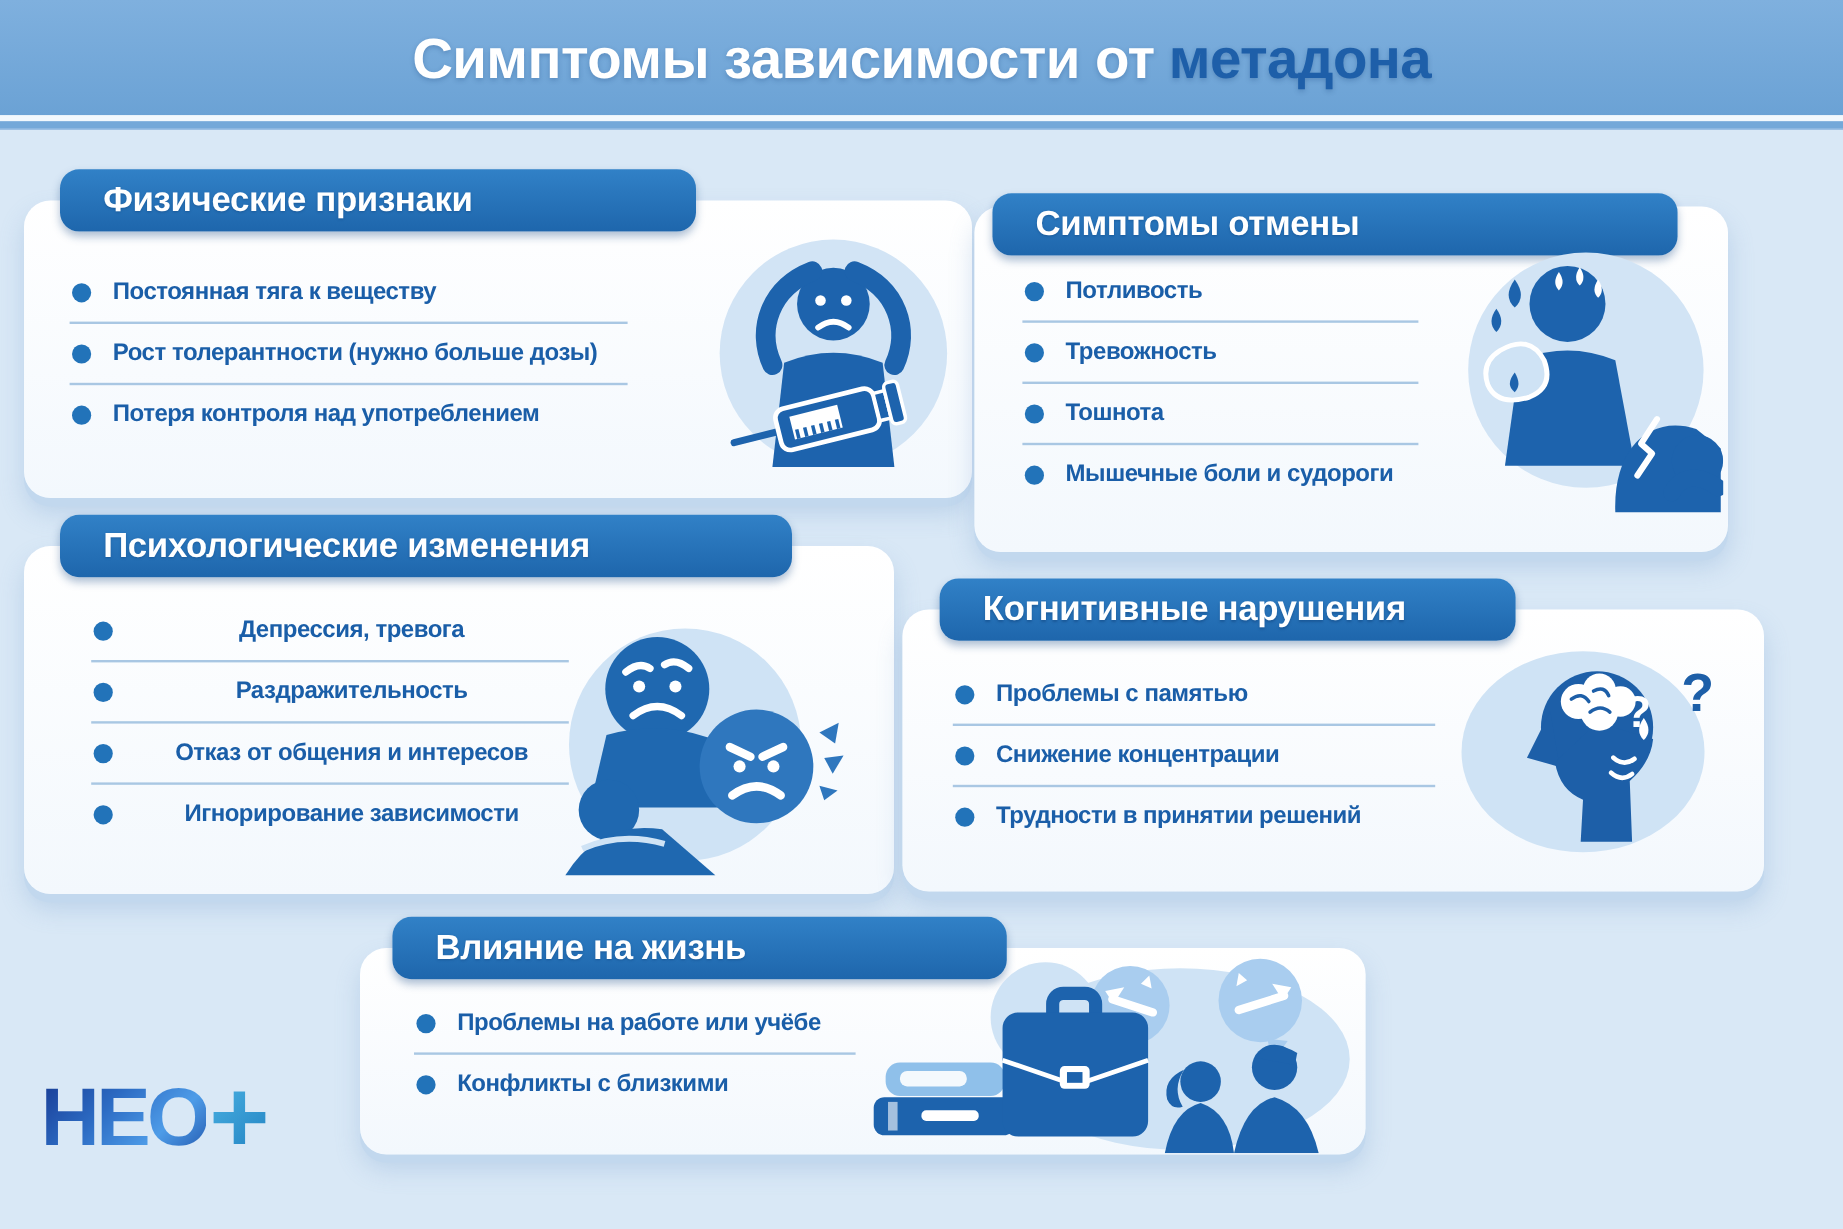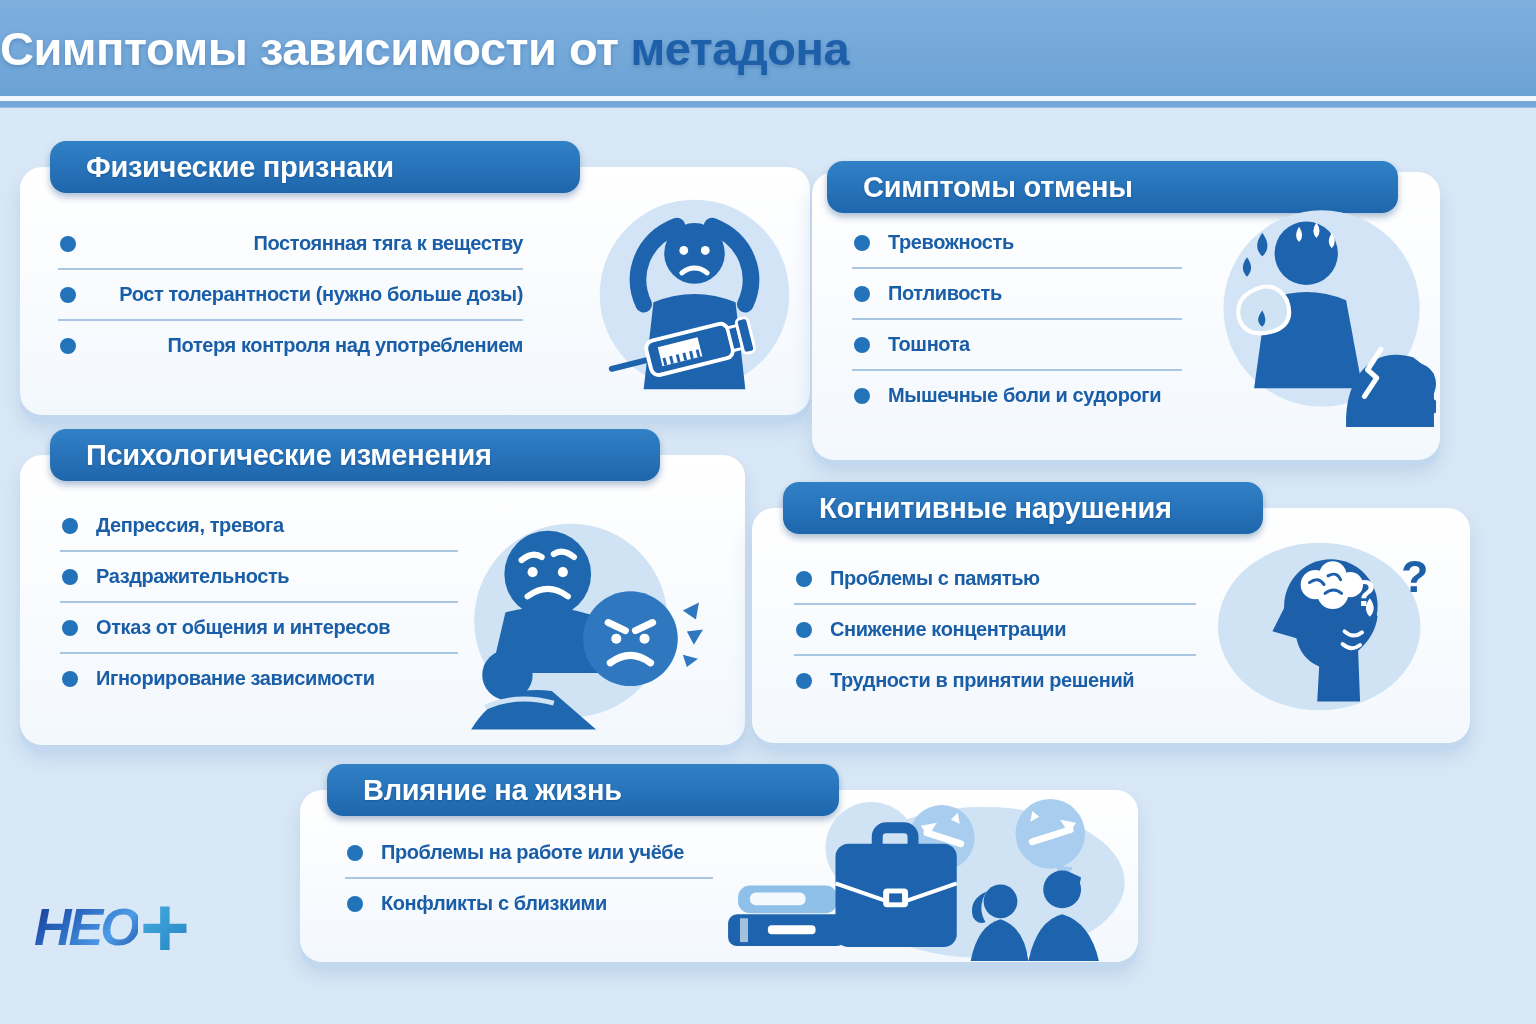--- a/index.html
+++ b/index.html
@@ -1,20 +1,20 @@
 <!DOCTYPE html>
 <html><head>
 <meta charset="utf-8">
 <style>
   html,body{margin:0;padding:0;background:#d9e8f6;font-family:"Liberation Sans",sans-serif;}
   .poster{position:relative;width:1536px;height:1024px;background:#d9e8f6;overflow:hidden;}
   
   .header{position:absolute;left:0;top:0;width:100%;height:96px;
     background:linear-gradient(180deg,#7fb0de,#6ba2d5);
-    display:flex;align-items:center;justify-content:flex-start;}
+    display:flex;align-items:center;justify-content:center;}
   .header-title{font-size:47px;font-weight:bold;color:#ffffff;letter-spacing:-0.5px;
     text-shadow:0 2px 4px rgba(25,70,125,0.3);}
   .header-title .accent{color:#1e5fa9;margin-left:12px;}
   .hr-white{position:absolute;left:0;top:96px;width:100%;height:5px;background:#f2f8fd;}
   .hr-blue{position:absolute;left:0;top:101px;width:100%;height:6px;background:#74a8d9;border-bottom:1px solid #9cc0e4;}
   
   .card{position:absolute;background:linear-gradient(180deg,#ffffff,#f3f8fd);
     border-radius:22px;box-shadow:0 7px 0 #c2d8ee,0 12px 20px rgba(120,160,205,0.30);}
   .pill{position:absolute;top:-26px;height:52px;border-radius:16px;
     background:linear-gradient(180deg,#3181c7,#1e66ac);
@@ -23,40 +23,40 @@
   .pill span{font-size:29px;font-weight:bold;color:#ffffff;letter-spacing:-0.3px;
     text-shadow:0 1px 2px rgba(10,50,100,0.35);white-space:nowrap;}
   ul.items{position:absolute;list-style:none;margin:0;padding:0;}
   ul.items li{position:relative;padding:13px 0 13px 36px;font-size:20px;font-weight:bold;
     color:#1a5ea8;letter-spacing:-0.4px;border-bottom:2px solid #a9c7e3;white-space:nowrap;}
   ul.items li:last-child{border-bottom:none;}
   ul.items li::before{content:'';position:absolute;left:2px;top:50%;transform:translateY(-50%);
     width:16px;height:16px;border-radius:50%;background:#2273b9;}
   .illus{position:absolute;}
   
-  #card-physical{left:20px;top:167px;width:790px;height:248px;text-align:right;}
+  #card-physical{left:20px;top:167px;width:790px;height:248px;}
   #card-physical .pill{left:30px;width:530px;}
   #card-physical ul{left:38px;top:52px;width:465px;}
   #card-withdrawal{left:812px;top:172px;width:628px;height:288px;}
   #card-withdrawal .pill{left:15px;width:571px;margin-top:15px;}
   #card-withdrawal ul{left:40px;top:46px;width:330px;}
   #card-psych{left:20px;top:455px;width:725px;height:290px;}
   #card-psych .pill{left:30px;width:610px;}
-  #card-psych ul{left:40px;top:46px;width:398px;}
+  #card-psych ul{left:56px;top:46px;width:398px;text-align:center;}
   #card-cognitive{left:752px;top:508px;width:700px;height:235px;padding-left:18px;}
   #card-cognitive .pill{left:31px;width:480px;}
   #card-cognitive ul{left:42px;top:46px;width:402px;}
   #card-life{left:300px;top:790px;width:838px;height:172px;}
   #card-life .pill{left:27px;width:512px;}
   #card-life ul{left:45px;top:38px;width:368px;}
   
   .logo{position:absolute;left:34px;top:892px;display:flex;align-items:center;}
-  .logo .neo{font-size:52px;font-weight:bold;letter-spacing:-3px;
+  .logo .neo{font-size:68px;font-weight:bold;letter-spacing:-3px;
     background:linear-gradient(135deg,#16368f 0%,#2d6cc4 40%,#4e9ce8 70%,#1d4fa6 100%);
-    -webkit-background-clip:text;background-clip:text;color:transparent;font-style:italic;}
+    -webkit-background-clip:text;background-clip:text;color:transparent;}
   .logo .plus{font-size:86px;font-weight:bold;color:#2f9fd6;margin-left:2px;line-height:70px;
     background:linear-gradient(135deg,#4db4e4,#1f7fc0);
     -webkit-background-clip:text;background-clip:text;color:transparent;}
 </style>
 </head>
 <body>
 
 <div class="poster">
 
   <div class="header">
@@ -105,22 +105,22 @@
         <rect x="158" y="149" width="12" height="36" rx="4" fill="#1d63ad" stroke="#ffffff" stroke-width="3"></rect>
       </g>
     </svg>
   </section>
 
   <section class="card" id="card-withdrawal">
     <div class="pill">
         <span>Симптомы отмены</span>
       </div>
     <ul class="items">
+      <li>Потливость</li>
       <li>Тревожность</li>
-      <li>Потливость</li>
       <li>Тошнота</li>
       <li>Мышечные боли и судороги</li>
     </ul>
     <svg class="illus" style="right:4px;top:22px" width="235" height="235" viewBox="0 0 230 230">
       <circle cx="118" cy="112" r="96" fill="#d2e4f5"></circle>
       <circle cx="103" cy="58" r="31" fill="#1d63ad"></circle>
       <path d="M64,104 Q103,88 142,104 L158,190 L52,190 Z" fill="#1d63ad"></path>
       <path d="M48,96 q24,-14 36,8 q8,22 -12,30 q-26,8 -34,-10 q-6,-18 10,-28 Z" fill="#cfe3f5" stroke="#ffffff" stroke-width="4"></path>
       <path d="M60,114 q6,10 0,16 q-8,-6 0,-16" fill="#1d63ad"></path>
       <g fill="#ffffff">

